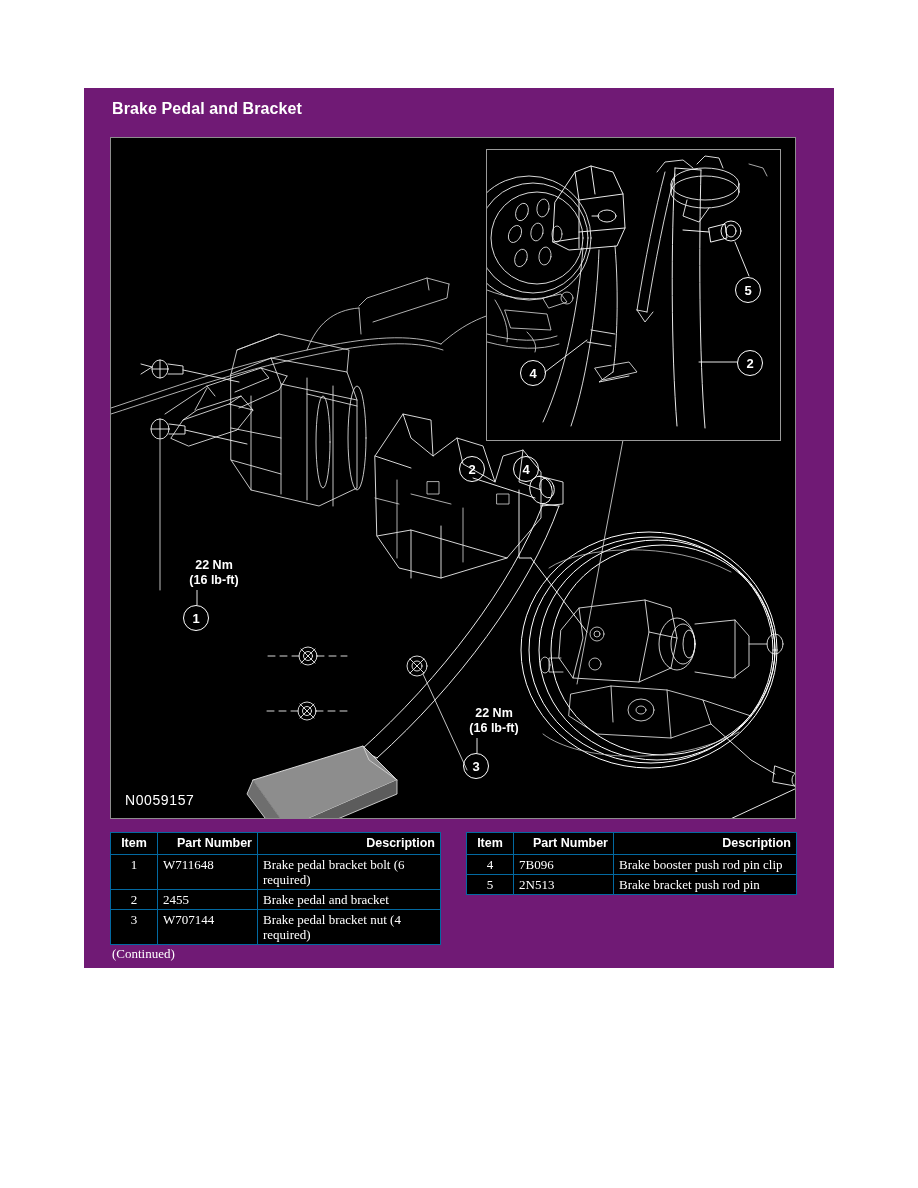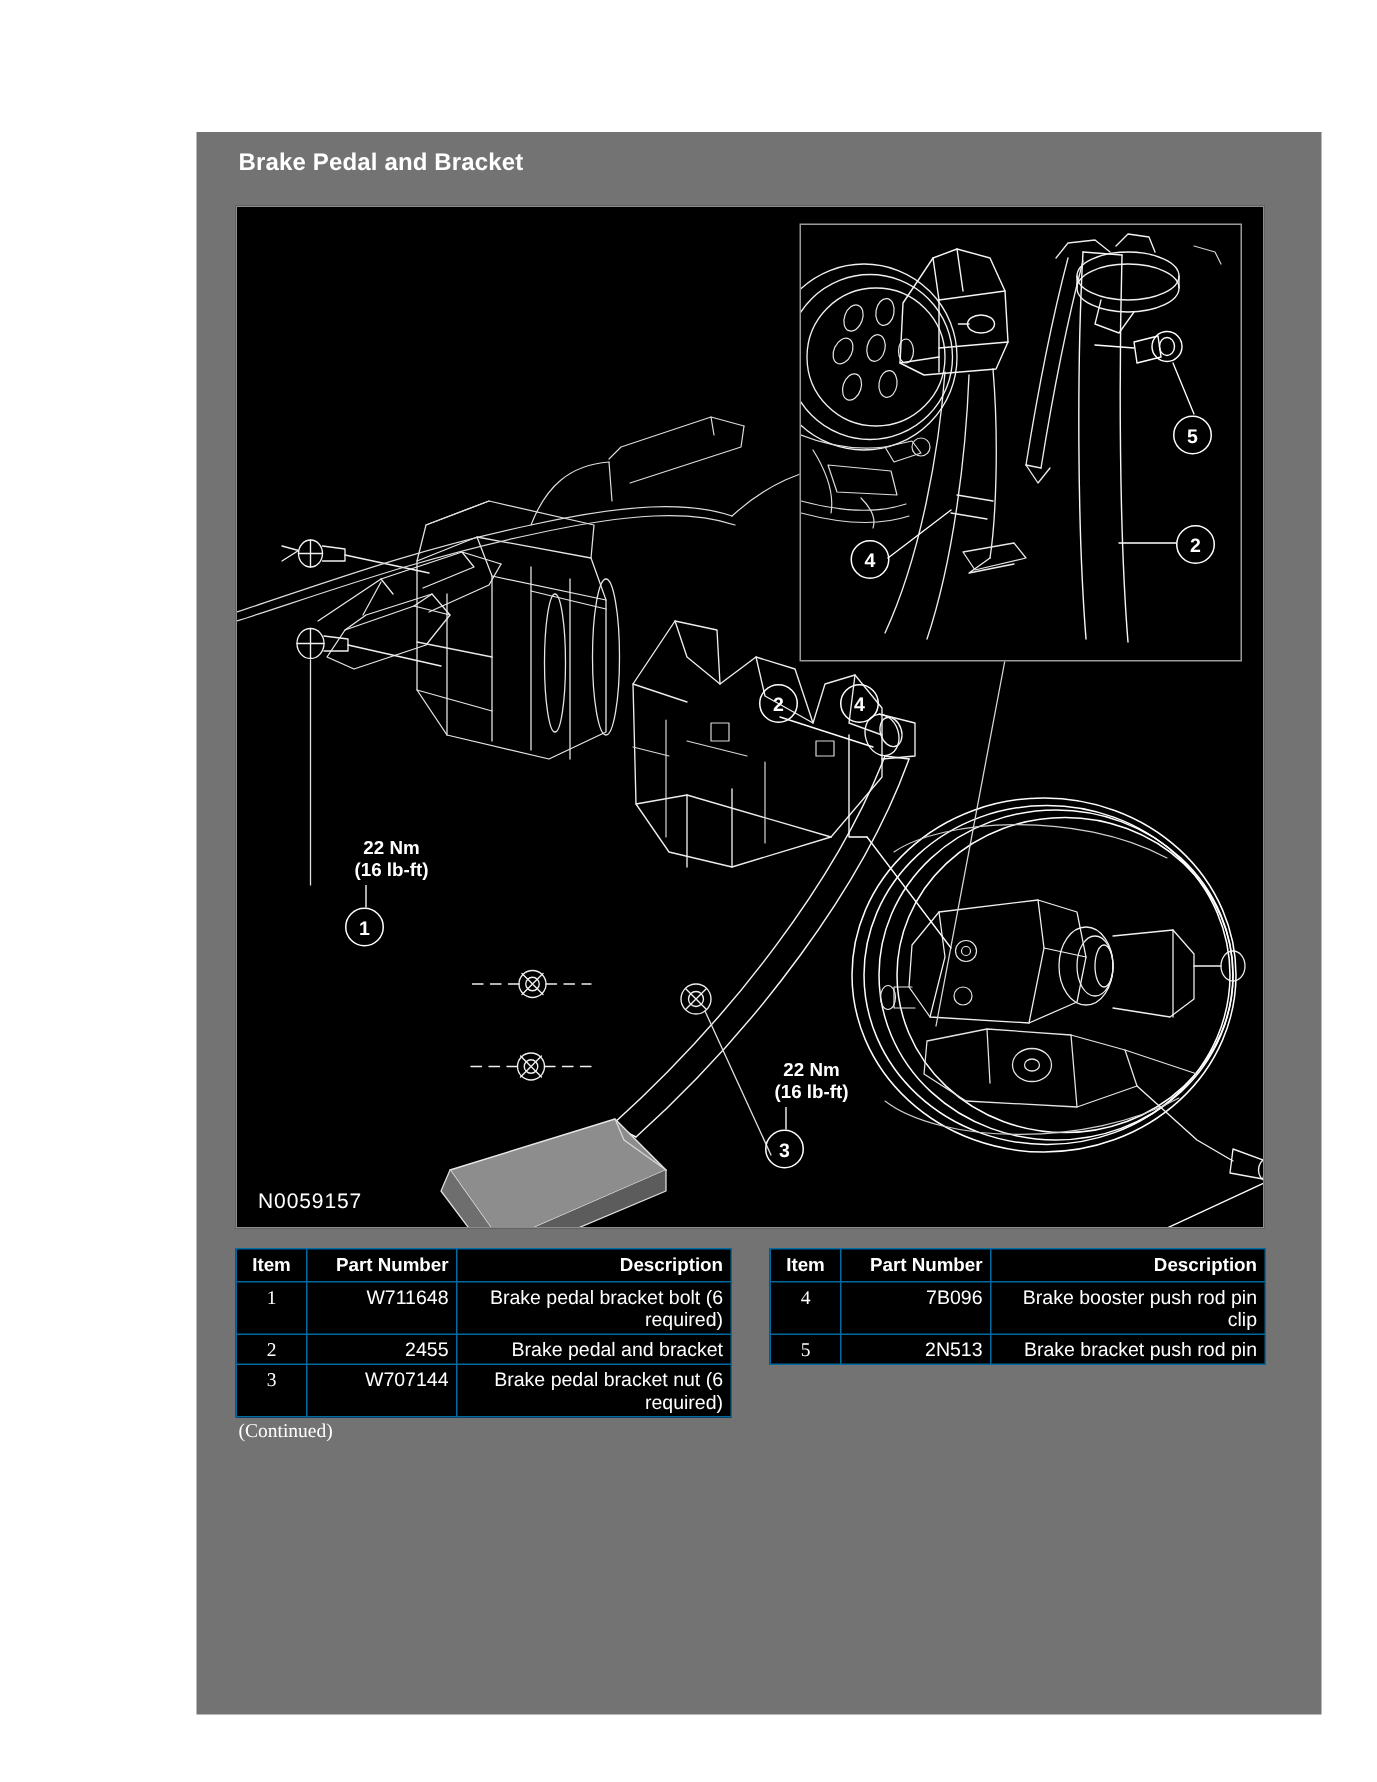--- a/index.html
+++ b/index.html
@@ -14,23 +14,22 @@
     font-family: "Liberation Sans", sans-serif;
     overflow: hidden;
   }
 
   
   #content-panel {
     position: absolute;
     left: 84px;
     top: 88px;
     width: 750px;
-    height: 1055px;
-    background: #737373;
-    margin-left: 47px;
+    height: 880px;
+    background: #701a75;
   }
 
   #page-title {
     position: absolute;
     left: 28px;
     top: 12px;
     color: #ffffff;
     font-family: "Liberation Sans", sans-serif;
     font-size: 16px;
     font-weight: bold;
@@ -127,24 +126,23 @@
   }
   .parts-table th {
     font-family: "Liberation Sans", sans-serif;
     font-size: 12.5px;
     font-weight: bold;
     text-align: right;
     padding: 3px 5px 4px 5px;
   }
   .parts-table th.col-item { text-align: center; }
   .parts-table td {
-    font-family: Liberation Sans, sans-serif;
+    font-family: Liberation Serif, serif;
     font-size: 13px;
     line-height: 15px;
-    text-align: right;
   }
   .parts-table td.cell-item {
     text-align: center;
     font-family: "Liberation Serif", serif;
   }
 
   #table-left  { left: 110px; top: 832px; width: 330px; }
   #table-right { left: 466px; top: 832px; width: 330px; }
 
   #continued-note {
@@ -491,21 +489,21 @@
         <td>Brake pedal bracket bolt (6 required)</td>
       </tr>
       <tr>
         <td class="cell-item">2</td>
         <td>2455</td>
         <td>Brake pedal and bracket</td>
       </tr>
       <tr>
         <td class="cell-item">3</td>
         <td>W707144</td>
-        <td>Brake pedal bracket nut (6 required)</td>
+        <td>Brake pedal bracket nut (4 required)</td>
       </tr>
     </tbody>
   </table>
 
   <table class="parts-table" id="table-right" style="left:382px; top:744px;">
     <colgroup>
       <col style="width:47px">
       <col style="width:100px">
       <col style="width:183px">
     </colgroup>

